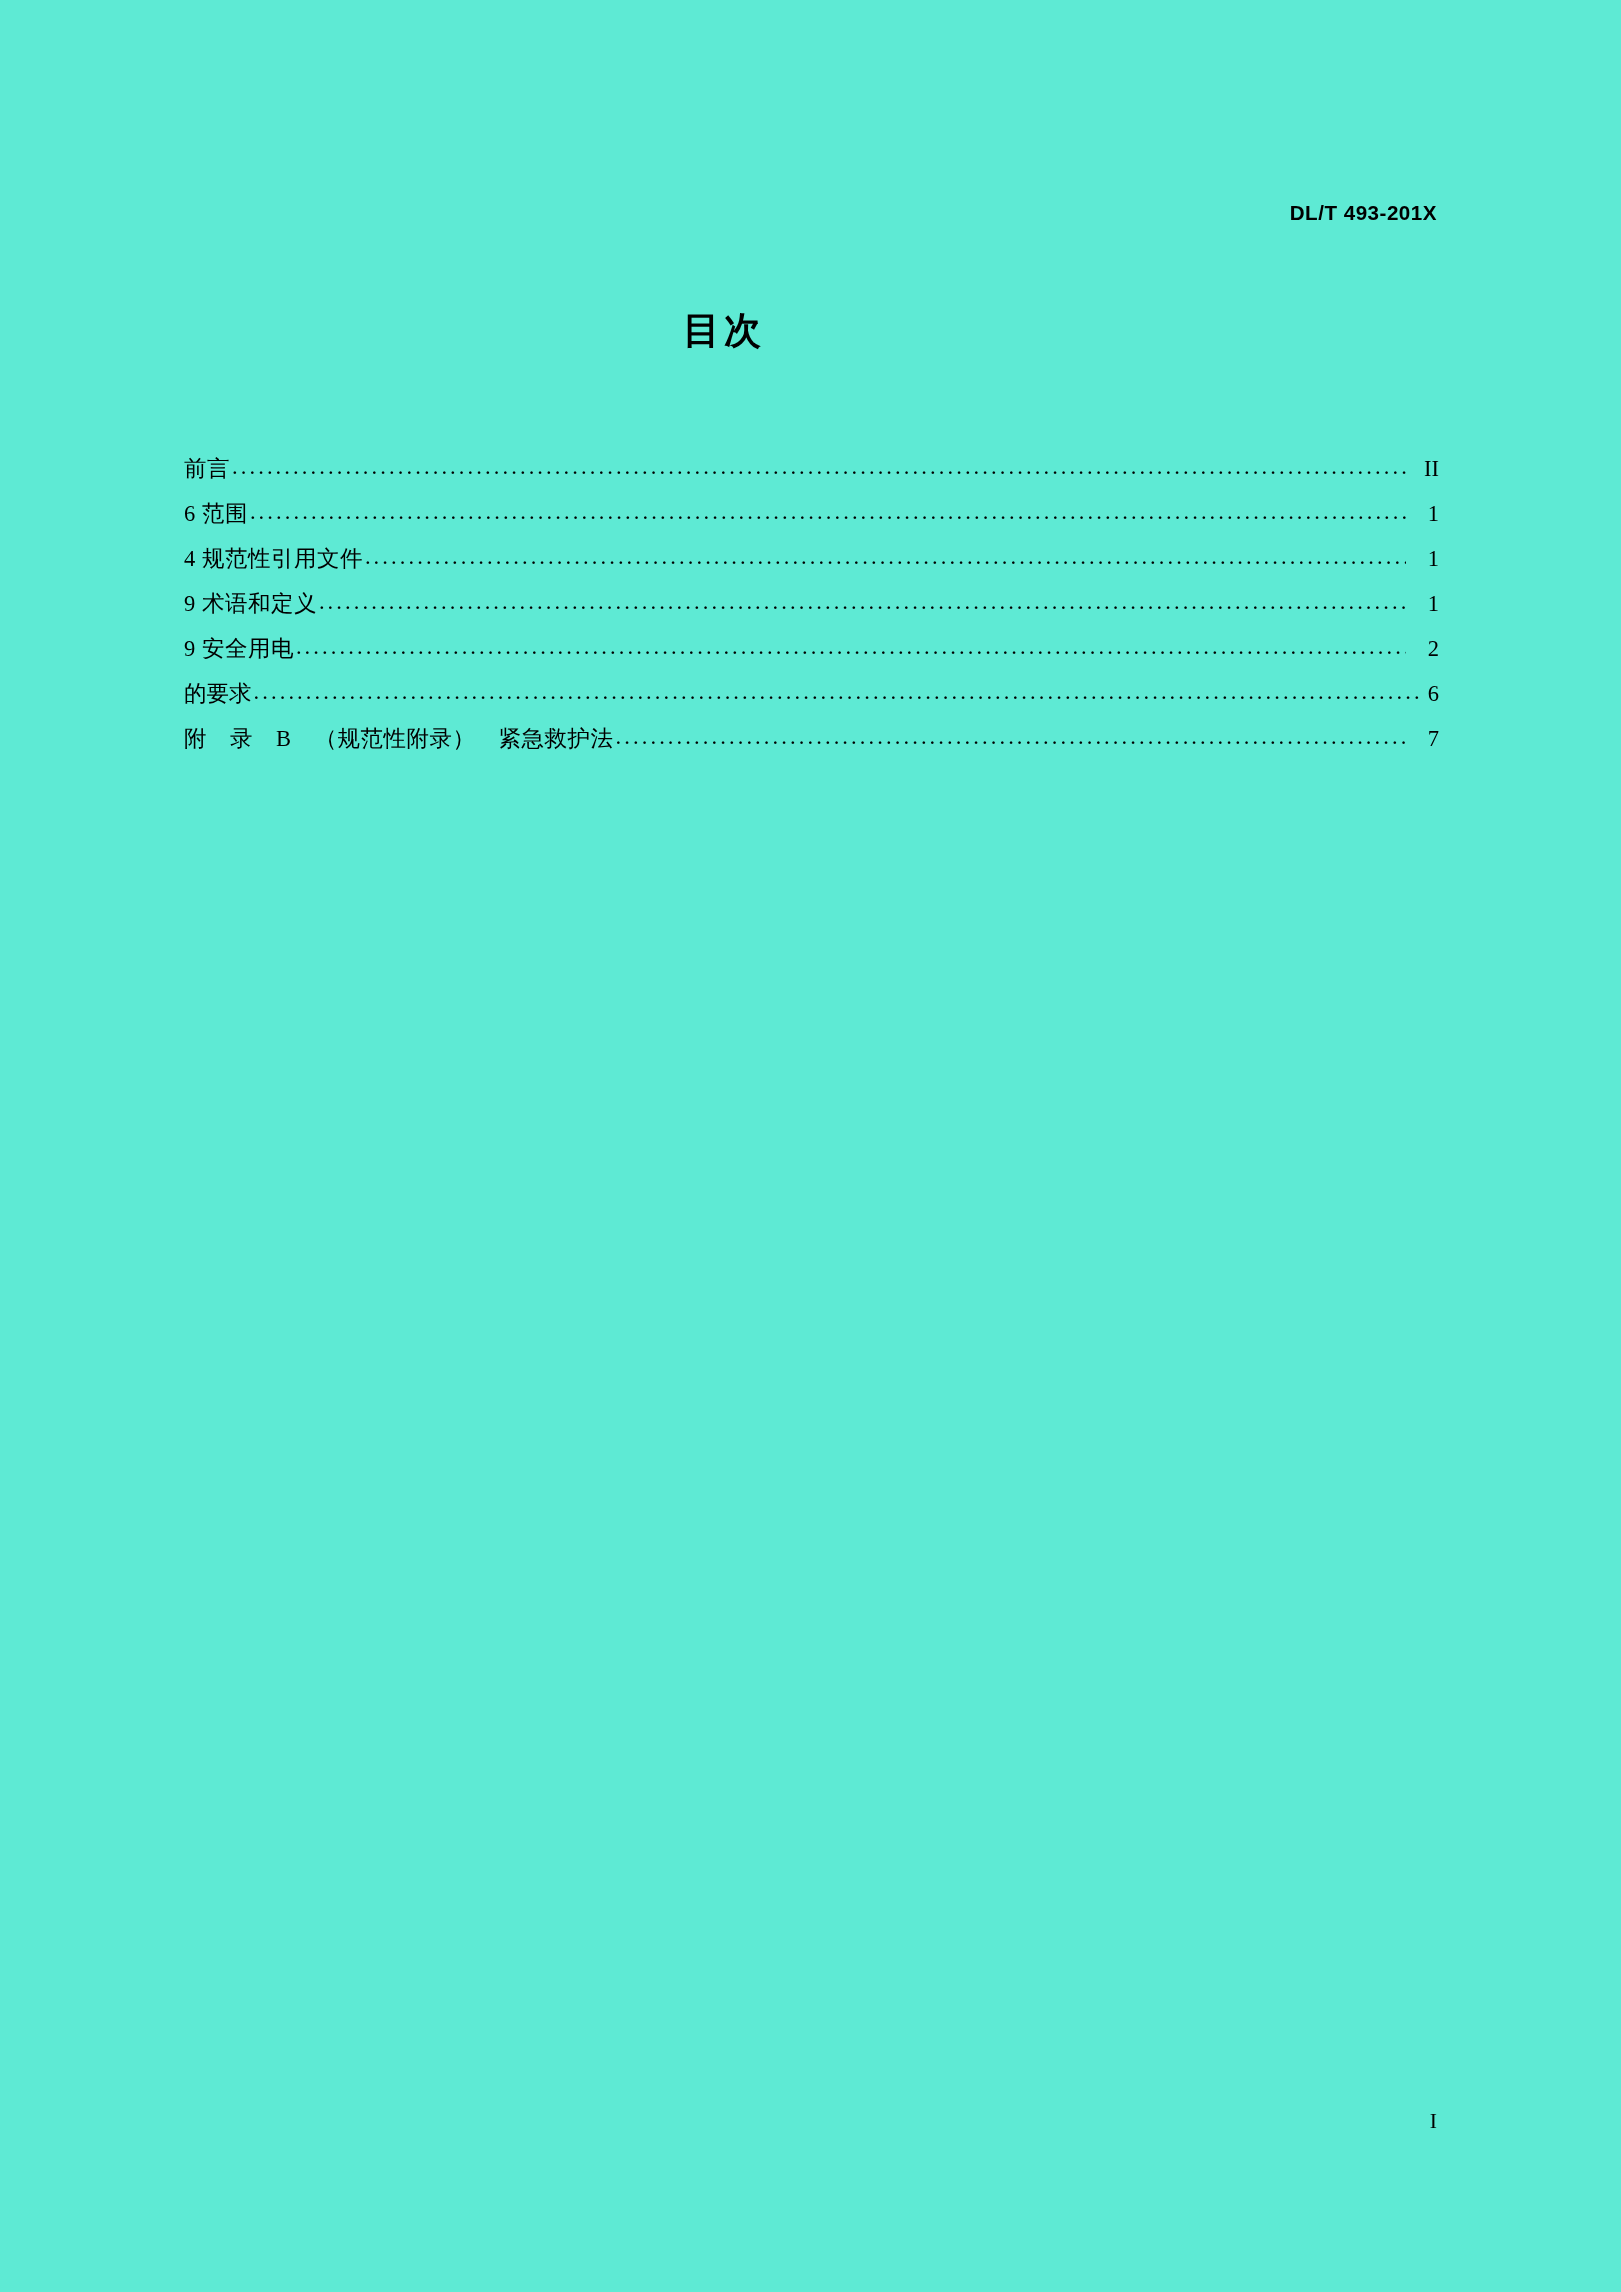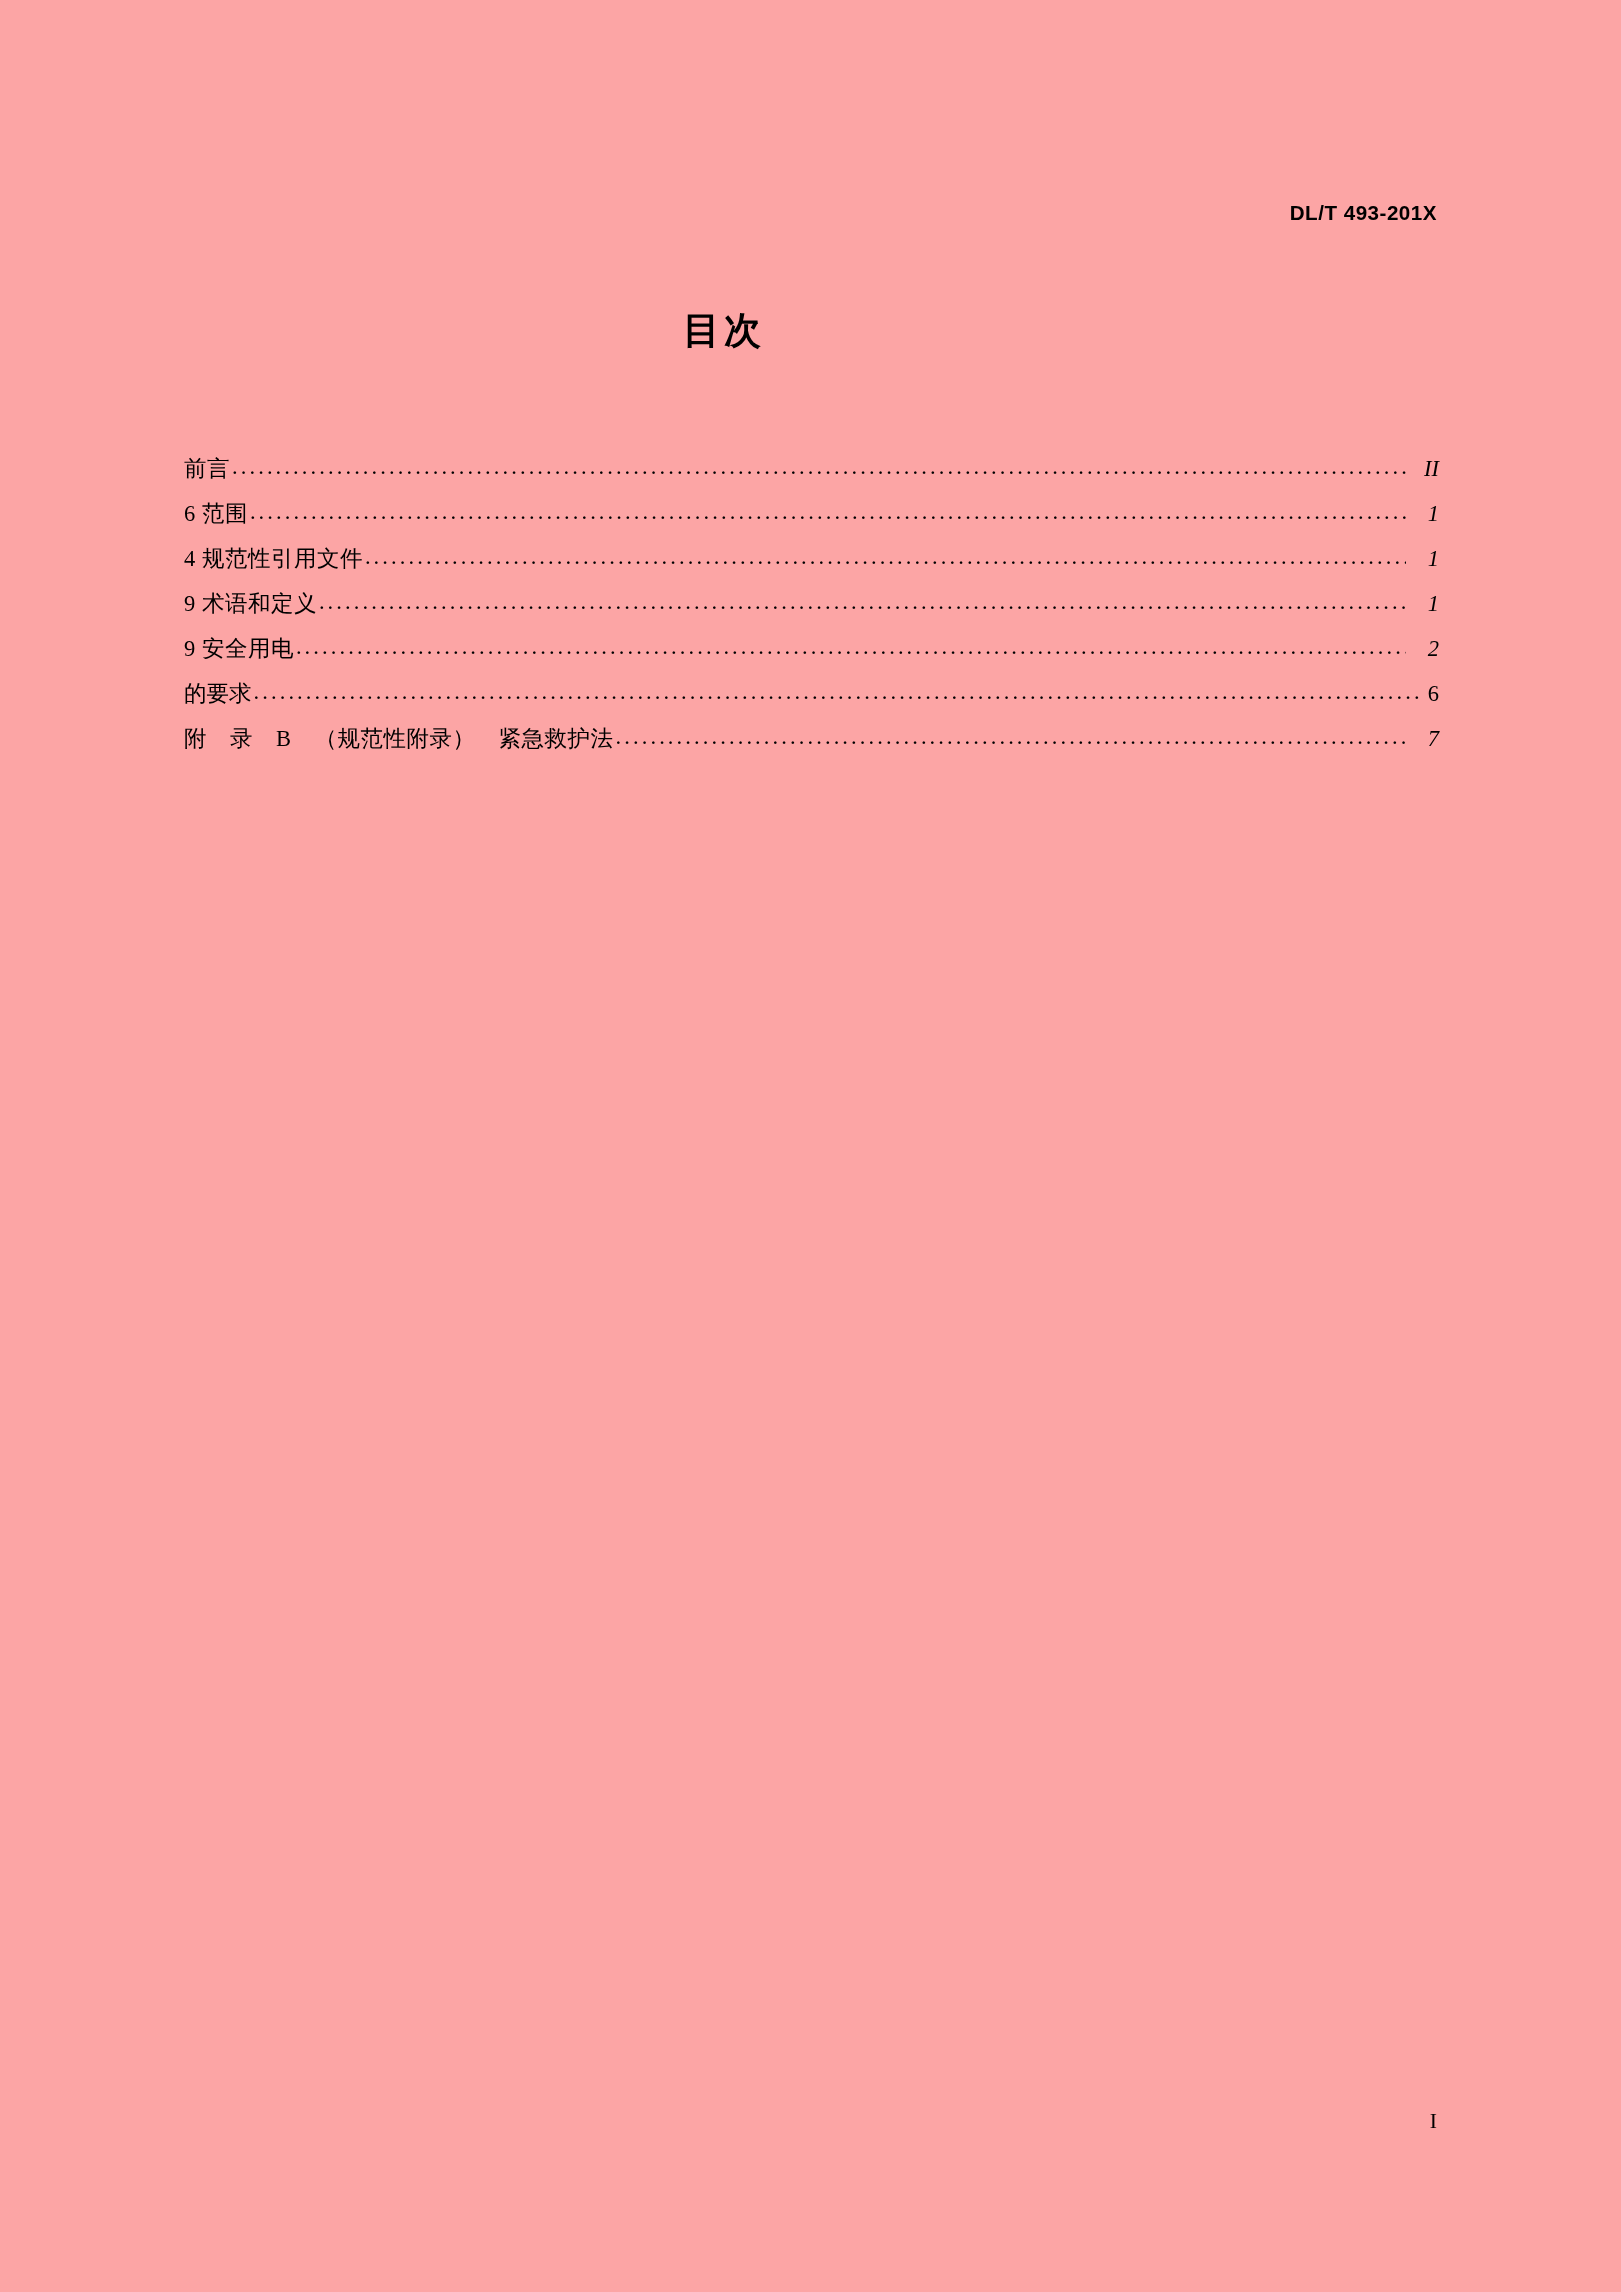--- a/index.html
+++ b/index.html
@@ -8,21 +8,21 @@
     background: #ffffff;
   }
   body {
     font-family: "Liberation Serif", "DejaVu Serif", serif;
     color: #000000;
   }
   .page {
     position: relative;
     width: 1621px;
     height: 2293px;
-    background: #fca5a5;
+    background: #5eead4;
     margin: 0 auto;
     overflow: hidden;
   }
   .header-std {
     position: absolute;
     top: 201px;
     right: 184px;
     font-family: "Liberation Sans", "DejaVu Sans", sans-serif;
     font-weight: bold;
     font-size: 20.6px;
@@ -68,21 +68,20 @@
     color: #000;
     margin: 0 2px;
     transform: translateY(-2px);
   }
   .toc-row .page-no {
     flex: 0 0 auto;
     text-align: right;
     min-width: 25.5px;
     font-size: 22.5px;
     padding-left: 5.9px;
-    font-style: italic;
   }
   
   .toc-block {
     font-size: 22.5px;
     line-height: 45px;
     color: #000;
   }
   .toc-block .line1 {
     display: block;
     white-space: nowrap;

